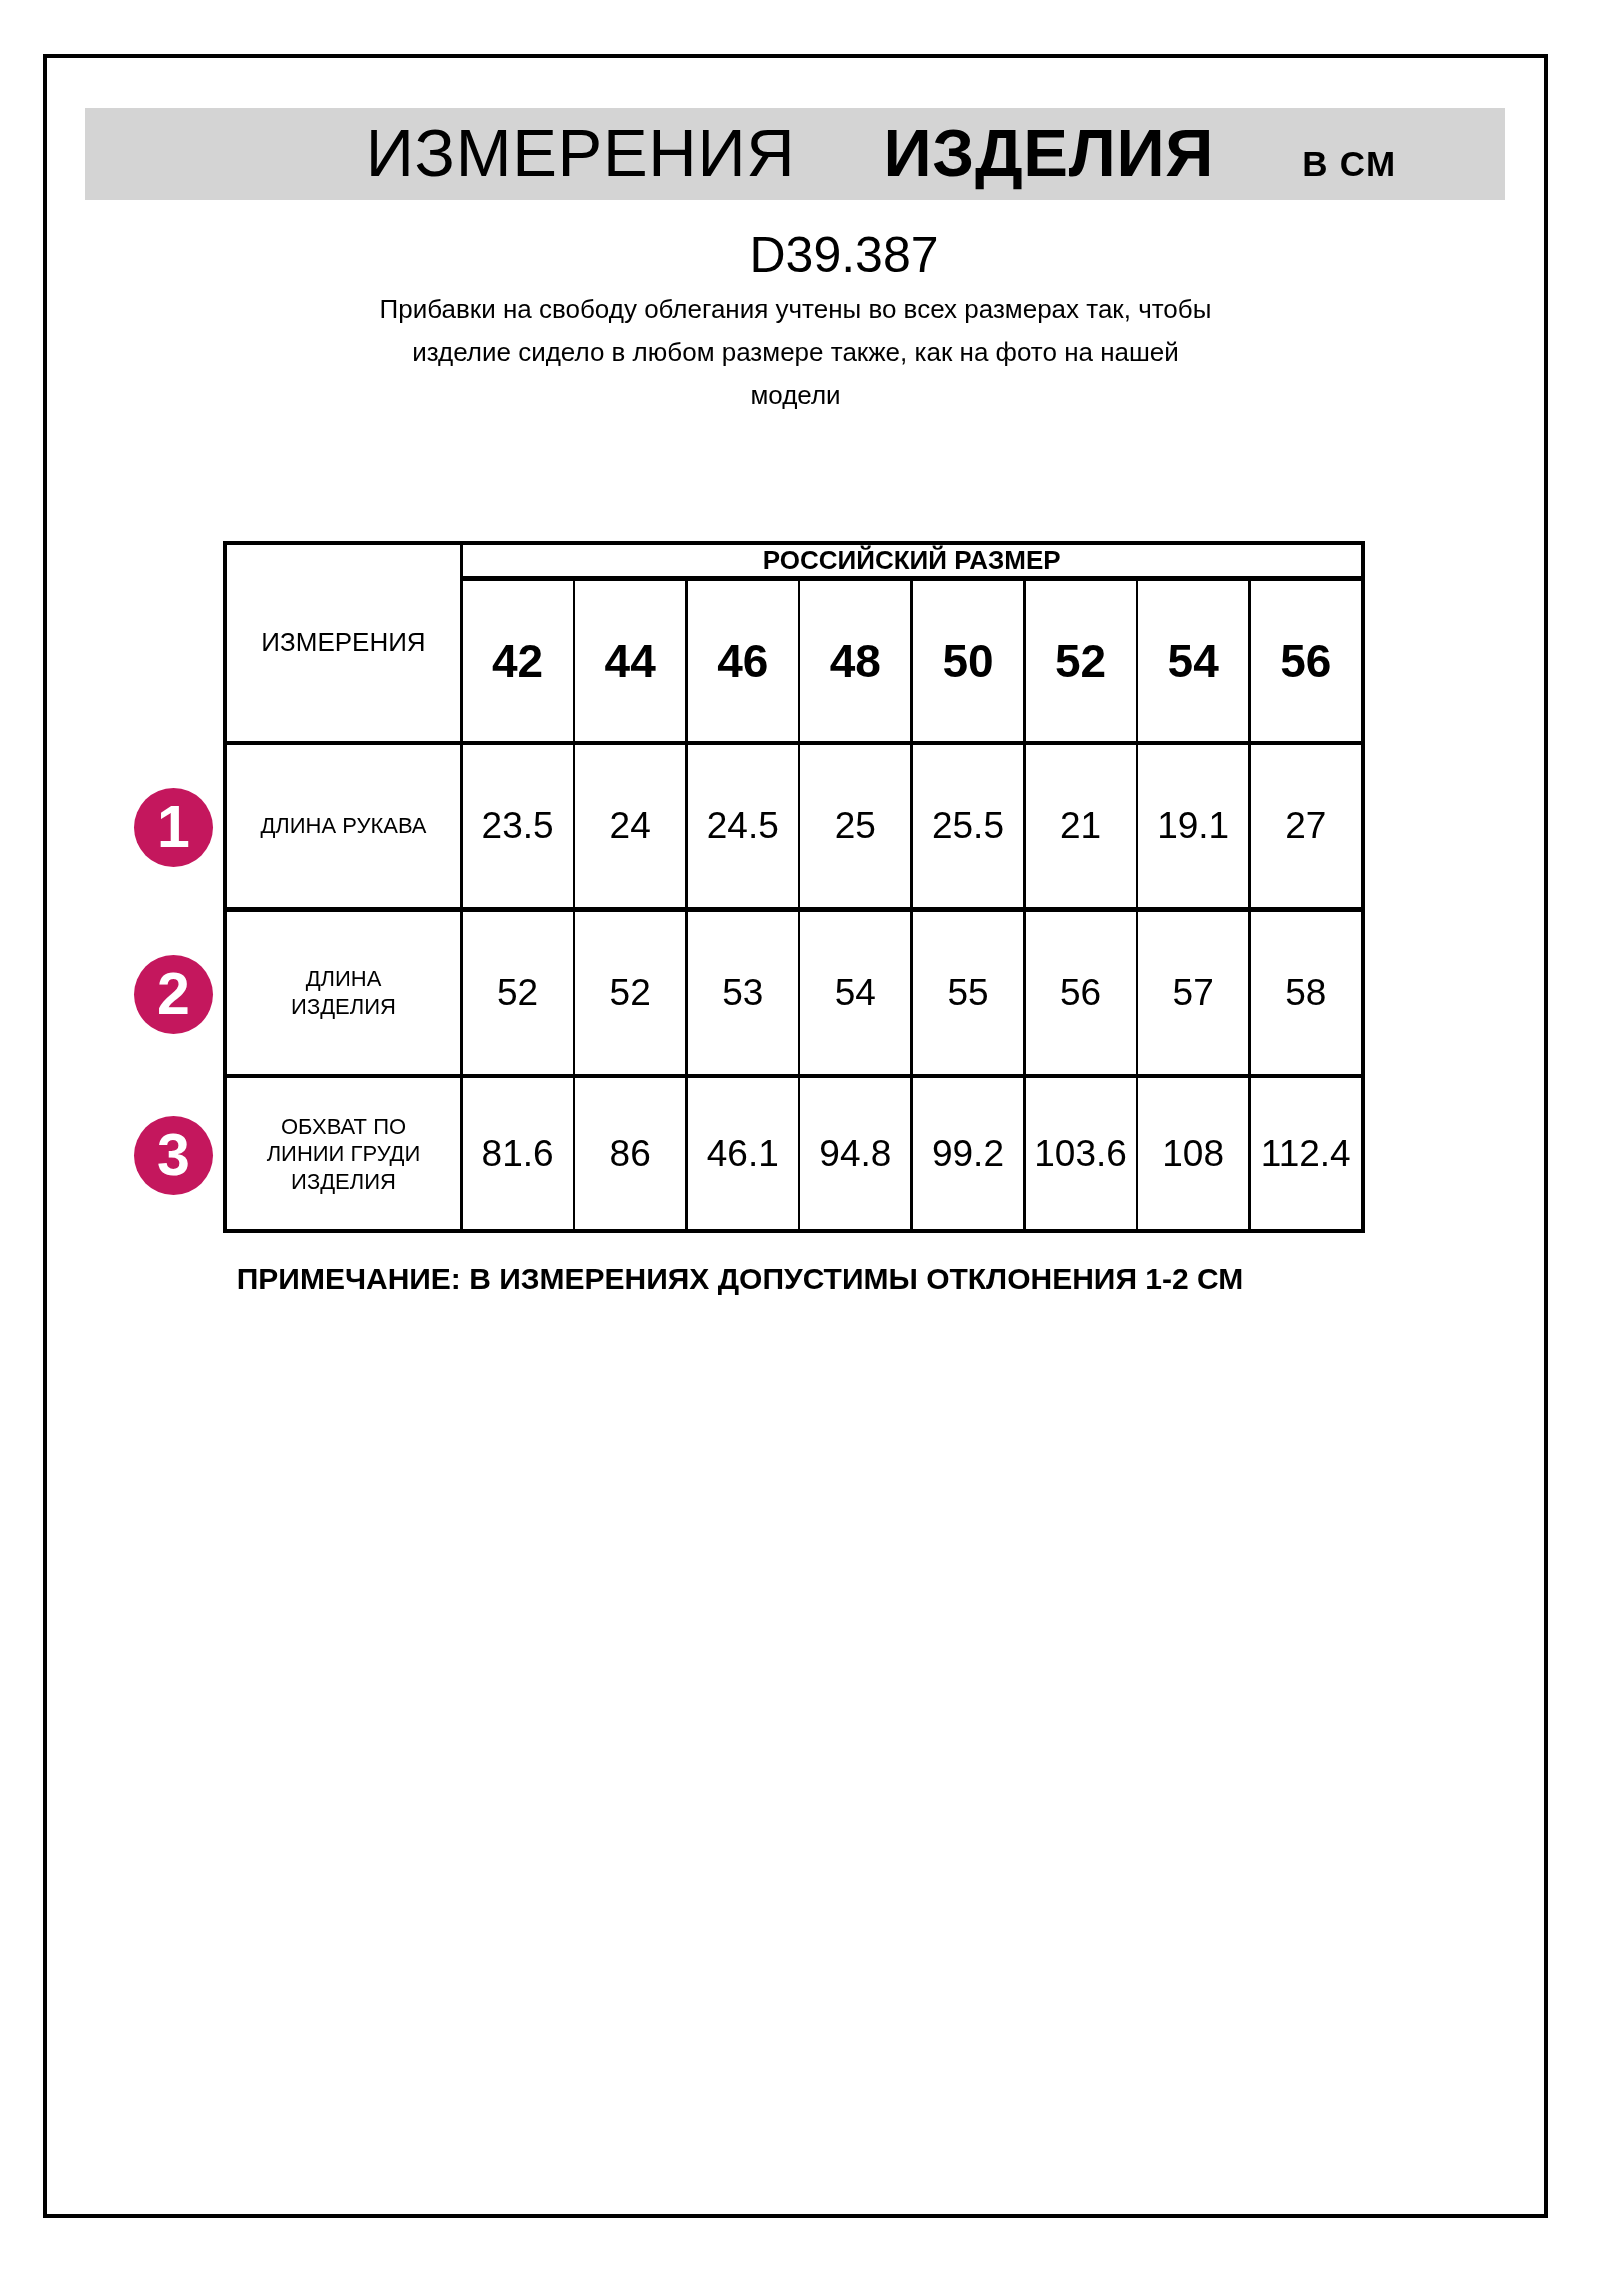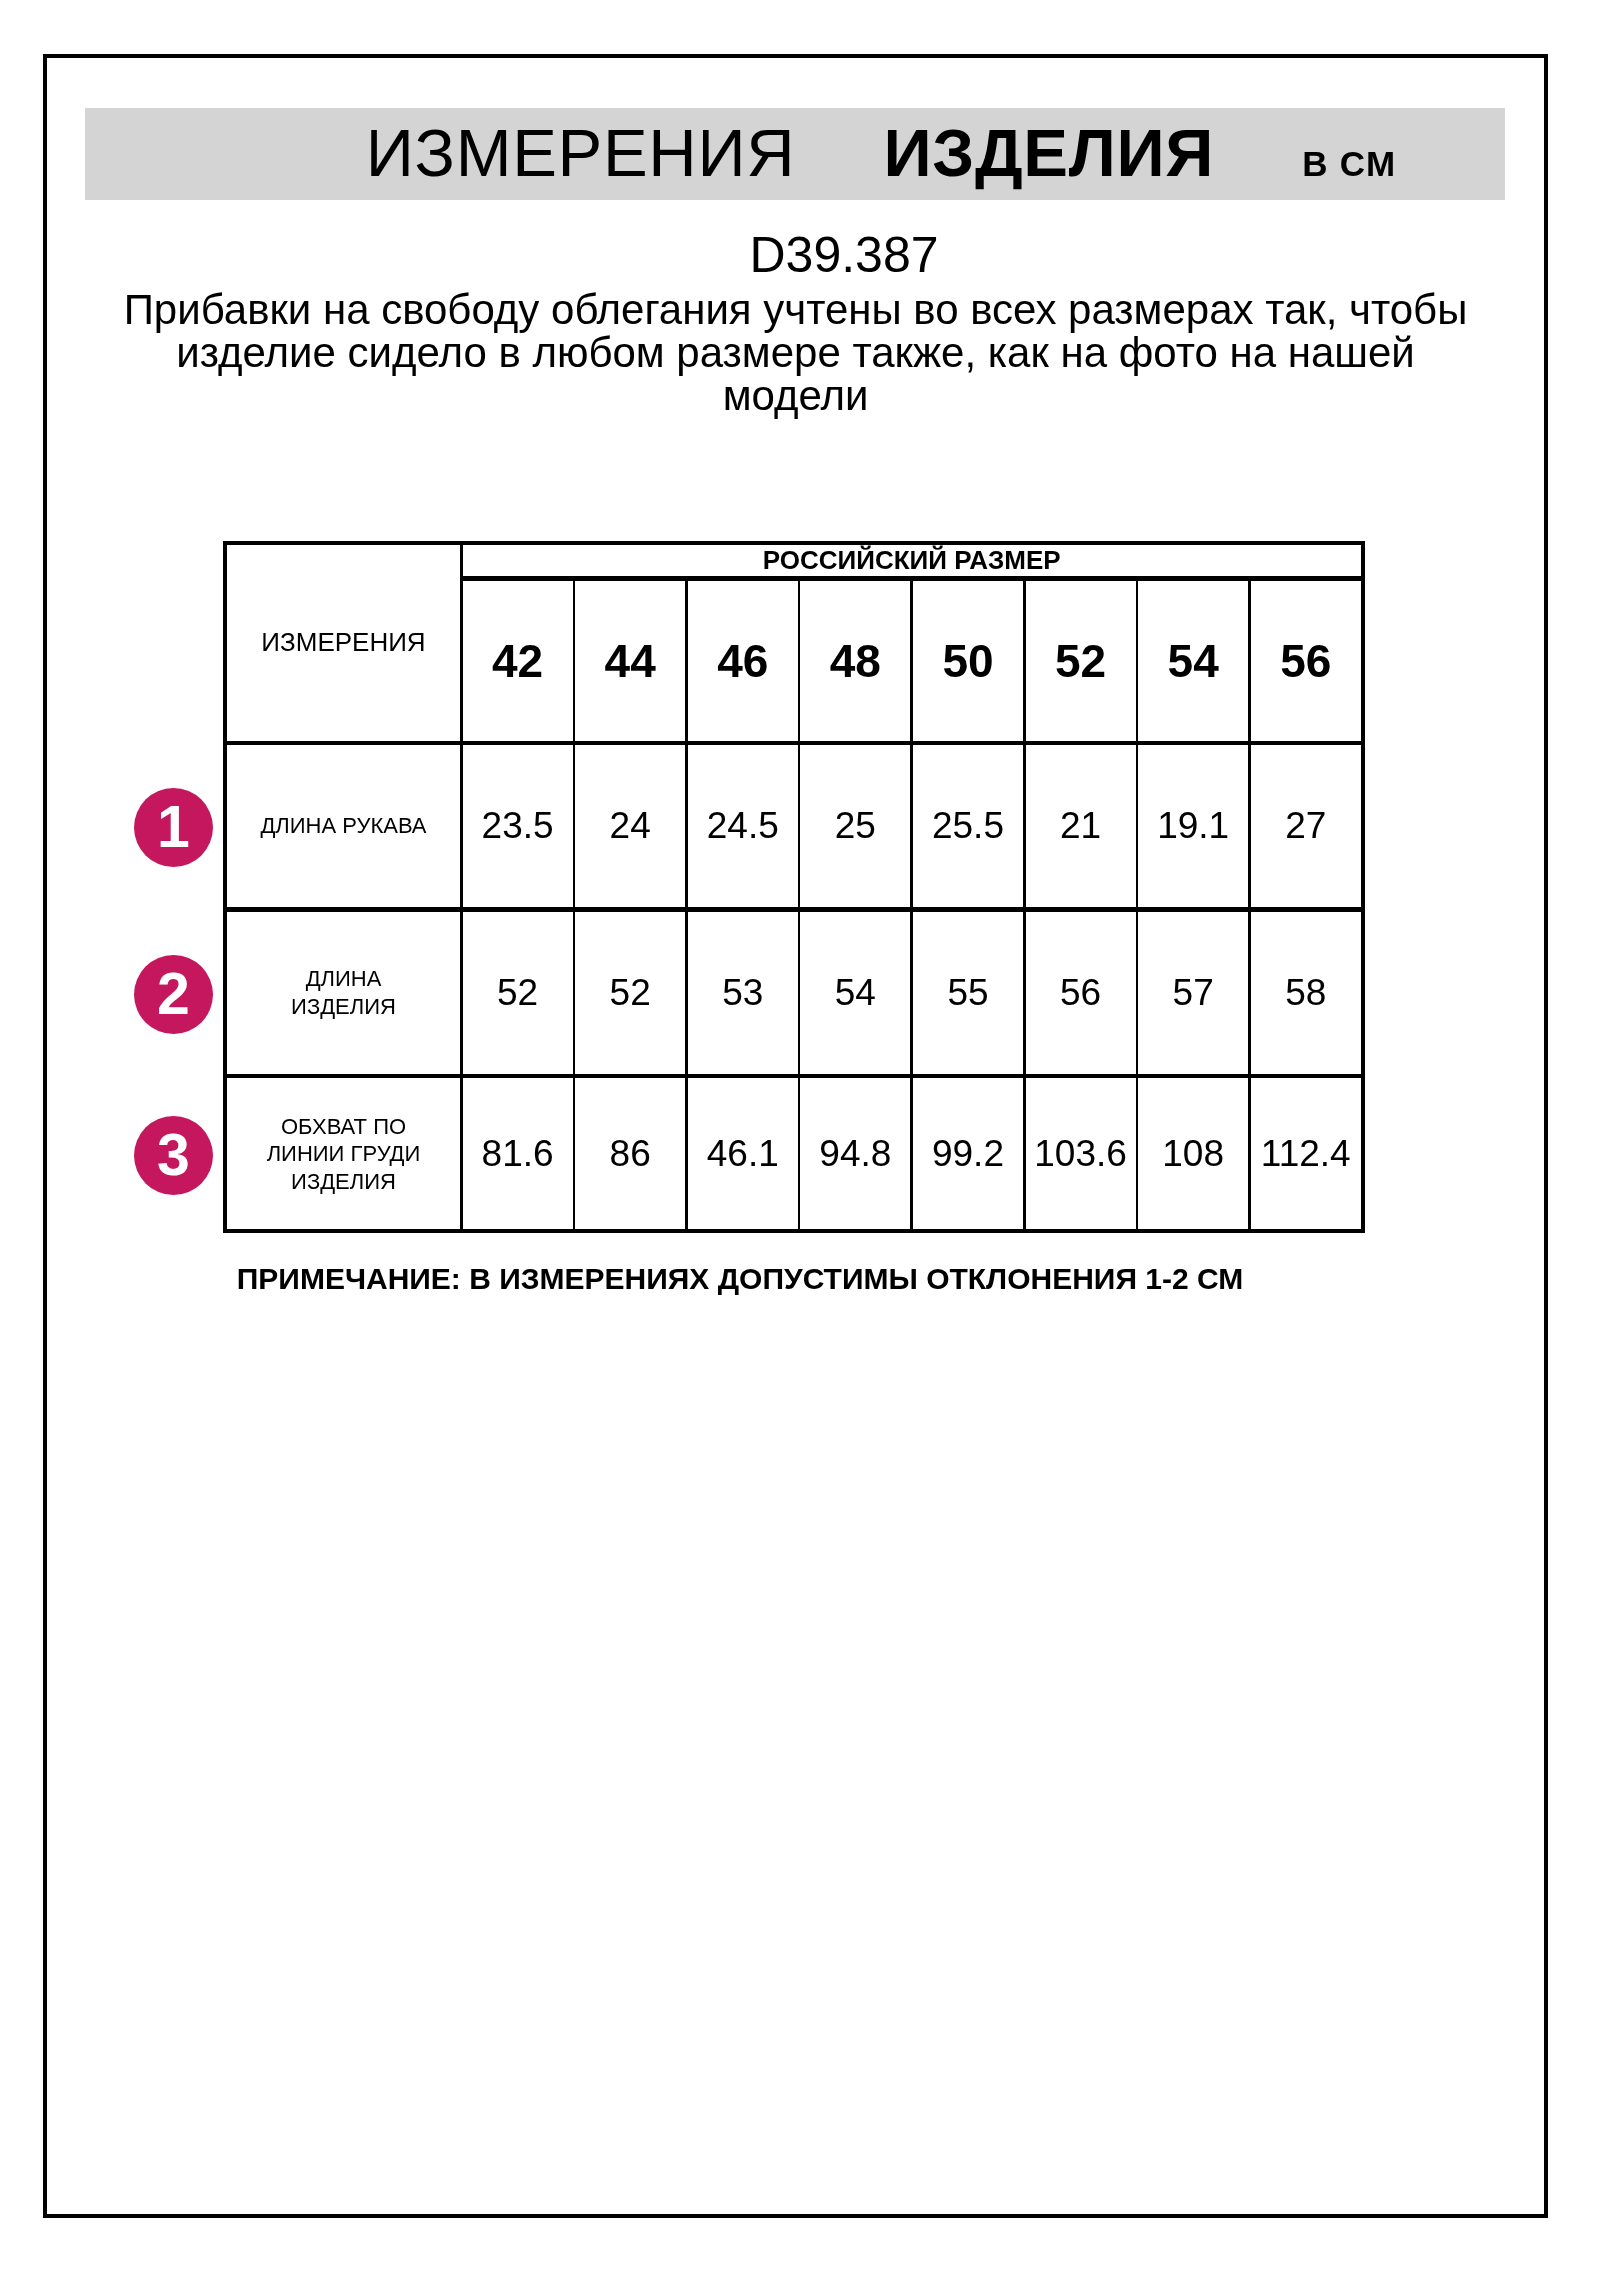--- a/index.html
+++ b/index.html
@@ -51,21 +51,21 @@
     text-align: center;
     font-size: 50px;
     font-weight: 400;
     line-height: 52px;
   }
   .description {
     position: absolute;
     left: 43px; top: 288px;
     width: 1505px;
     text-align: center;
-    font-size: 42px;
+    font-size: 26px;
     font-weight: 400;
     line-height: 43px;
     white-space: pre-line;
   }
 
   .size-table {
     position: absolute;
     left: 223px; top: 541px;
     display: grid;
     grid-template-columns: 233px repeat(8, 110px);

